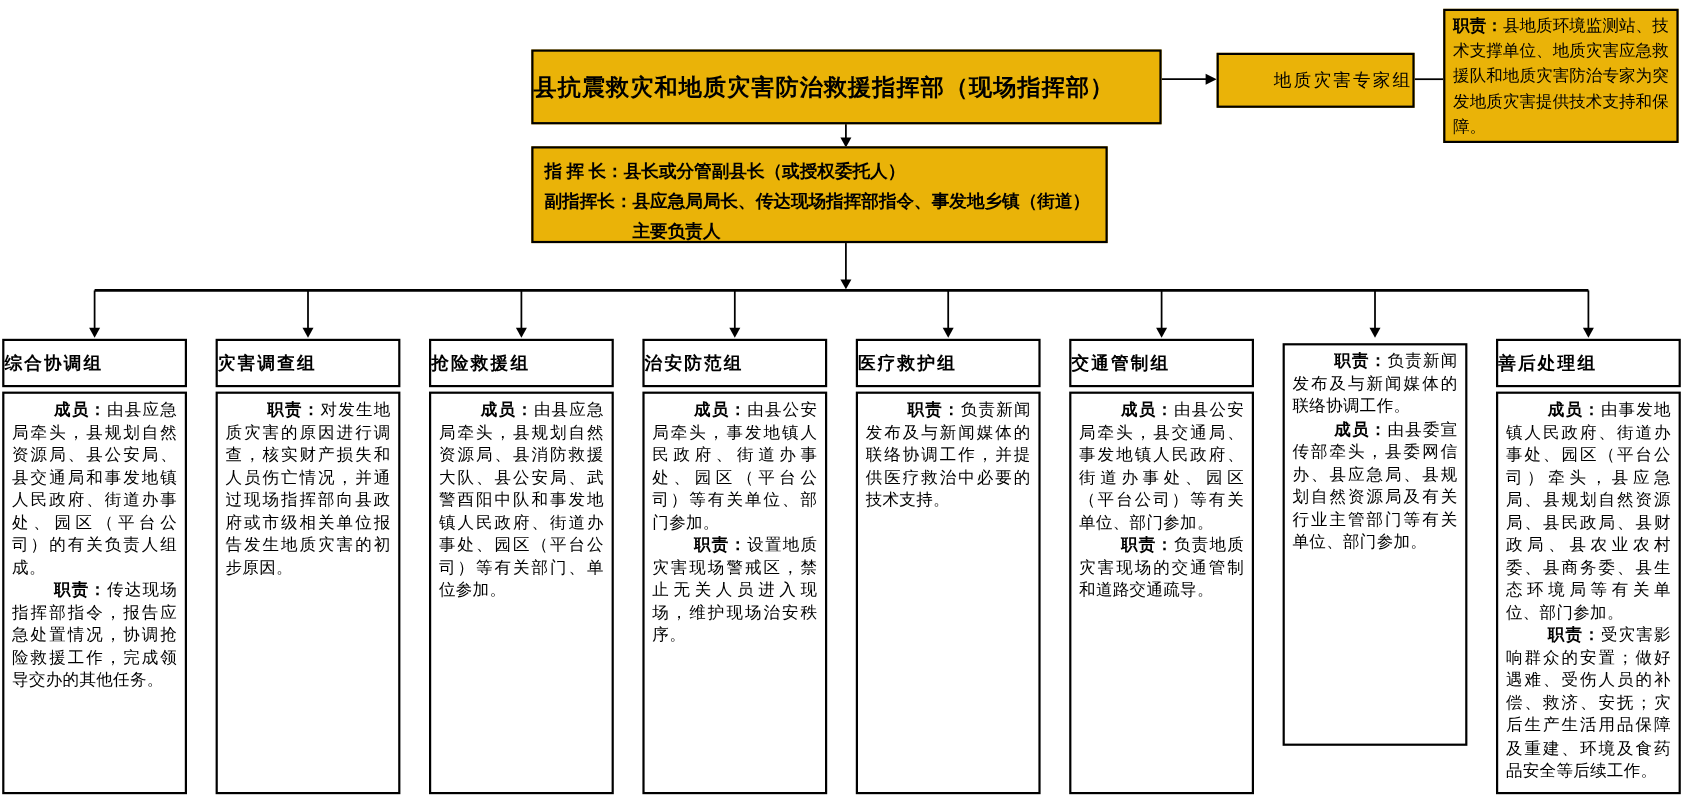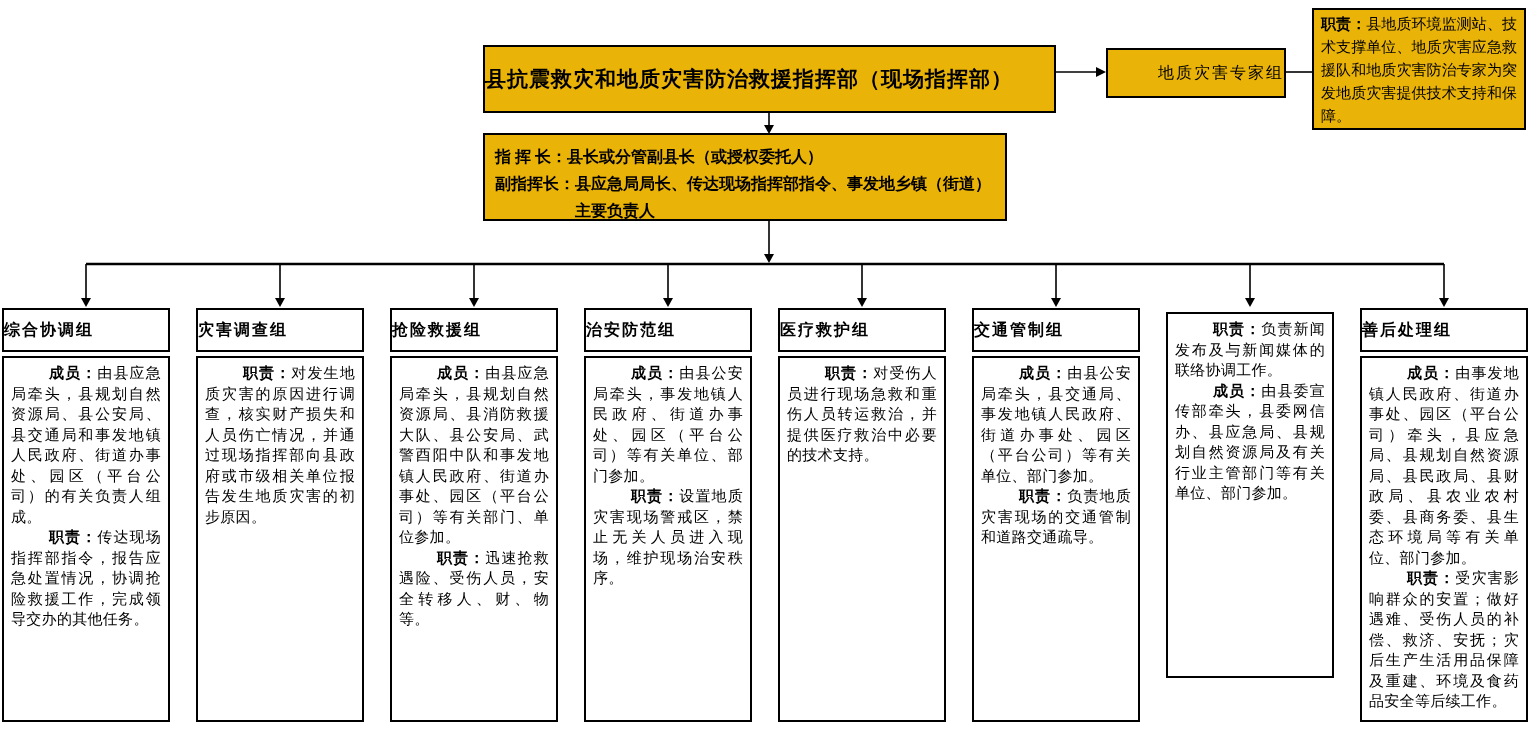--- a/index.html
+++ b/index.html
@@ -168,40 +168,39 @@
         <p><b>职责：</b><span>对发生地质灾害的原因进行调查，核实财产损失和人员伤亡情况，并通过现场指挥部向县政府或市级相关单位报告发生地质灾害的初步原因。</span></p>
       </div>
     </div>
 
     <div class="group">
       <div class="group-header">
         <span>抢险救援组</span>
       </div>
       <div class="group-body">
         <p><b>成员：</b><span>由县应急局牵头，县规划自然资源局、县消防救援大队、县公安局、武警酉阳中队和事发地镇人民政府、街道办事处、园区（平台公司）等有关部门、单位参加。</span></p>
-        <p><b>职责：</b><span>迅速抢救遇险、受伤人员，安全转移人、财、物等。</span></p>
       </div>
     </div>
 
     <div class="group">
       <div class="group-header">
         <span>治安防范组</span>
       </div>
       <div class="group-body">
         <p><b>成员：</b><span>由县公安局牵头，事发地镇人民政府、街道办事处、园区（平台公司）等有关单位、部门参加。</span></p>
         <p><b>职责：</b><span>设置地质灾害现场警戒区，禁止无关人员进入现场，维护现场治安秩序。</span></p>
       </div>
     </div>
 
     <div class="group">
       <div class="group-header">
         <span>医疗救护组</span>
       </div>
       <div class="group-body">
-        <p><b>职责：</b><span>对受伤人员进行现场急救和重伤人员转运救治，并提供医疗救治中必要的技术支持。</span></p>
+        <p><b>职责：</b><span>负责新闻发布及与新闻媒体的联络协调工作，并提供医疗救治中必要的技术支持。</span></p>
       </div>
     </div>
 
     <div class="group">
       <div class="group-header">
         <span>交通管制组</span>
       </div>
       <div class="group-body">
         <p><b>成员：</b><span>由县公安局牵头，县交通局、事发地镇人民政府、街道办事处、园区（平台公司）等有关单位、部门参加。</span></p>
         <p><b>职责：</b><span>负责地质灾害现场的交通管制和道路交通疏导。</span></p>

